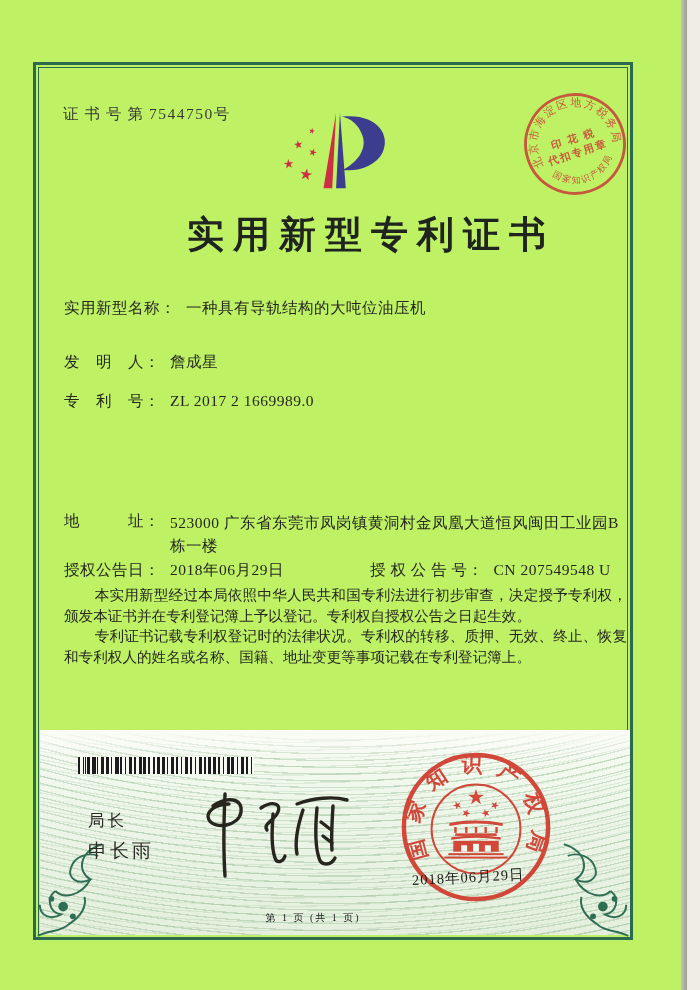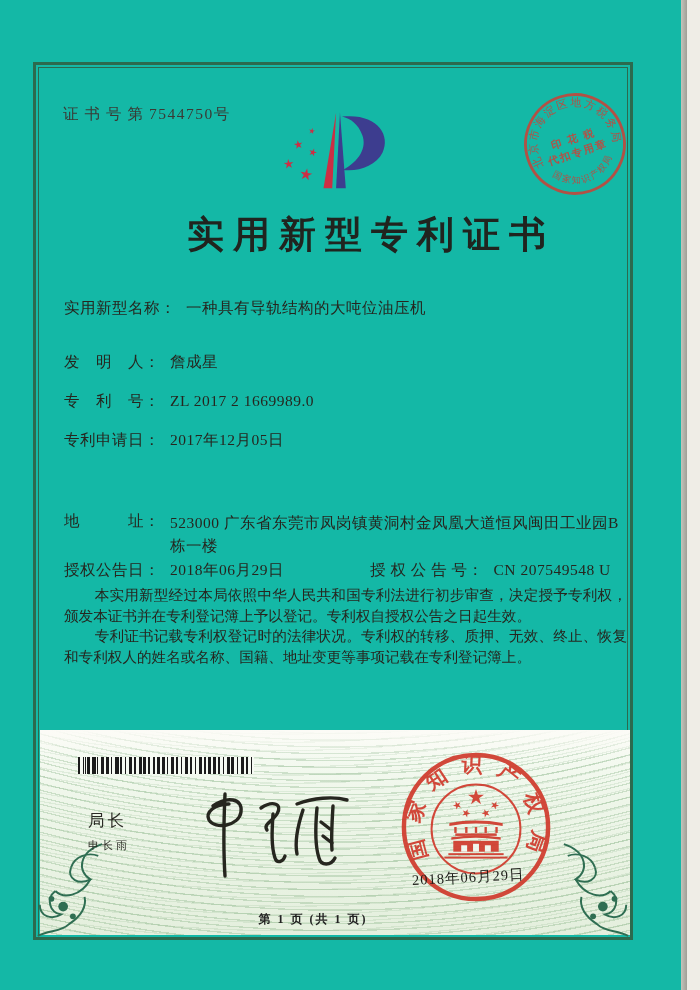--- a/index.html
+++ b/index.html
@@ -1,16 +1,16 @@
 <!DOCTYPE html>
 <html><head>
 <meta charset="utf-8">
 <style>
   html,body{margin:0;padding:0;}
-  .paper{position:relative;width:700px;height:990px;background:#14b8a6;overflow:hidden;
+  .paper{position:relative;width:700px;height:990px;background:#bef264;overflow:hidden;
          font-family:"Liberation Serif","DejaVu Serif",serif;color:#26261f;}
   
   .scan-edge{position:absolute;top:0;left:681px;width:6px;height:990px;background:linear-gradient(90deg,#c4c4bb,#9f9f96);}
   .scan-edge-outer{position:absolute;top:0;left:687px;width:13px;height:990px;background:#efede6;}
   
   .frame{position:absolute;left:33px;top:62px;width:600px;height:878px;border:3px solid #2c6a4e;box-sizing:border-box;}
   .frame-inner{position:absolute;inset:2px;border:1px solid #2c6a4e;}
   
   .cert-no{position:absolute;left:63px;top:104px;font-size:15.5px;color:#3a3a35;}
   .cert-no .sp{letter-spacing:6px;}
@@ -47,31 +47,31 @@
   .flourish.left{left:30px;top:842px;}
   .flourish.right{left:558px;top:842px;transform:scaleX(-1);}
   
   .barcode{position:absolute;left:78px;top:757px;width:176px;height:17px;background-color:#f6faf3;
     background-image:
       repeating-linear-gradient(90deg,#1b1b1b 0 2px,transparent 2px 5px,#1b1b1b 5px 6px,transparent 6px 9px,#1b1b1b 9px 12px,transparent 12px 14px),
       repeating-linear-gradient(90deg,transparent 0 7px,#1b1b1b 7px 8px,transparent 8px 15px,#1b1b1b 15px 18px,transparent 18px 23px);}
   
   .signer-title{position:absolute;left:88px;top:810px;font-size:16.5px;letter-spacing:3px;
       font-family:"Liberation Sans","DejaVu Sans",sans-serif;color:#2a2a24;}
-  .signer-name{position:absolute;left:88px;top:838px;font-size:11px;letter-spacing:3px;
+  .signer-name{position:absolute;left:88px;top:838px;font-size:19px;letter-spacing:3px;
       font-family:"Liberation Sans","DejaVu Sans",sans-serif;color:#2a2a24;}
   .signature{position:absolute;left:185px;top:788px;}
   
   .seal{position:absolute;left:397px;top:748px;opacity:.92;}
   .seal-ring-text{font-size:21px;letter-spacing:14px;fill:#d03a2c;font-weight:bold;font-family:"Liberation Serif",serif;}
   .seal-date{position:absolute;left:412px;top:868px;font-size:14.5px;letter-spacing:1px;color:#1c1c18;
       transform:rotate(-3deg);}
   
-  .footer{position:absolute;left:33px;top:911px;width:560px;text-align:center;font-size:12px;
-      letter-spacing:2px;color:#222;font-weight:bold;}
+  .footer{position:absolute;left:33px;top:911px;width:560px;text-align:center;font-size:10px;
+      letter-spacing:2px;color:#222;}
 </style>
 </head>
 <body>
 
 <div class="paper">
 
   <div class="scan-edge-outer"></div>
   <div class="scan-edge"></div>
 
   <div class="frame">
@@ -113,23 +113,20 @@
   <div class="title">实用新型专利证书</div>
 
   <div class="field-row" style="top:298px">
     <span class="field-label">实用新型名称：</span><span class="field-value">一种具有导轨结构的大吨位油压机</span>
   </div>
   <div class="field-row" style="top:352px">
     <span class="field-label">发　明　人：</span><span class="field-value">詹成星</span>
   </div>
   <div class="field-row" style="top:391px">
     <span class="field-label">专　利　号：</span><span class="field-value">ZL 2017 2 1669989.0</span>
-  </div>
-  <div class="field-row" style="top:430px">
-    <span class="field-label">专利申请日：</span><span class="field-value">2017年12月05日</span>
   </div>
   <div class="field-row" style="top:511px">
     <span class="field-label">地　　　址：</span><span class="field-value addr-value">523000 广东省东莞市凤岗镇黄洞村金凤凰大道恒风闽田工业园B栋一楼</span>
   </div>
   <div class="field-row" style="top:560px;width:563px">
     <span class="field-label">授权公告日：</span><span class="field-value">2018年06月29日</span>
     <span class="pair2">
       <span class="field-label">授 权 公 告 号：</span><span class="field-value">CN 207549548 U</span>
     </span>
   </div>

